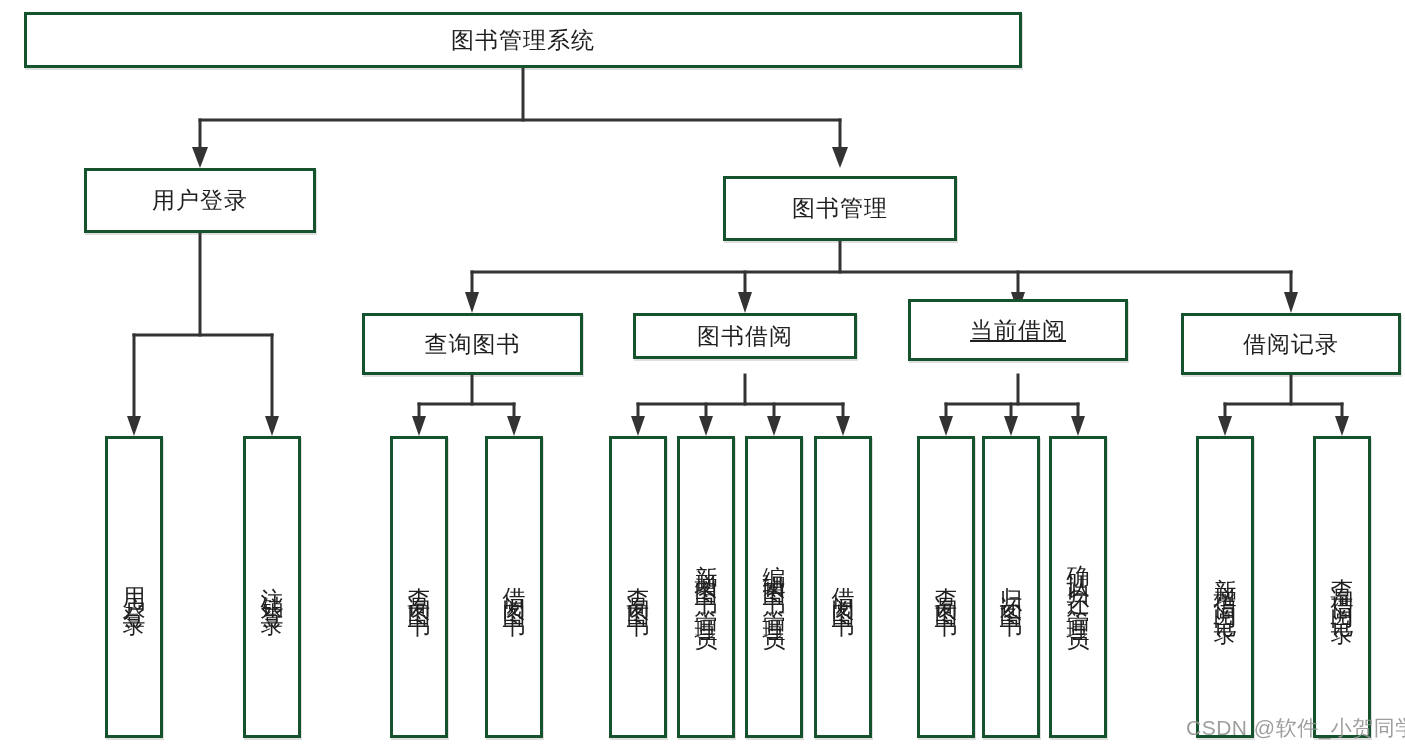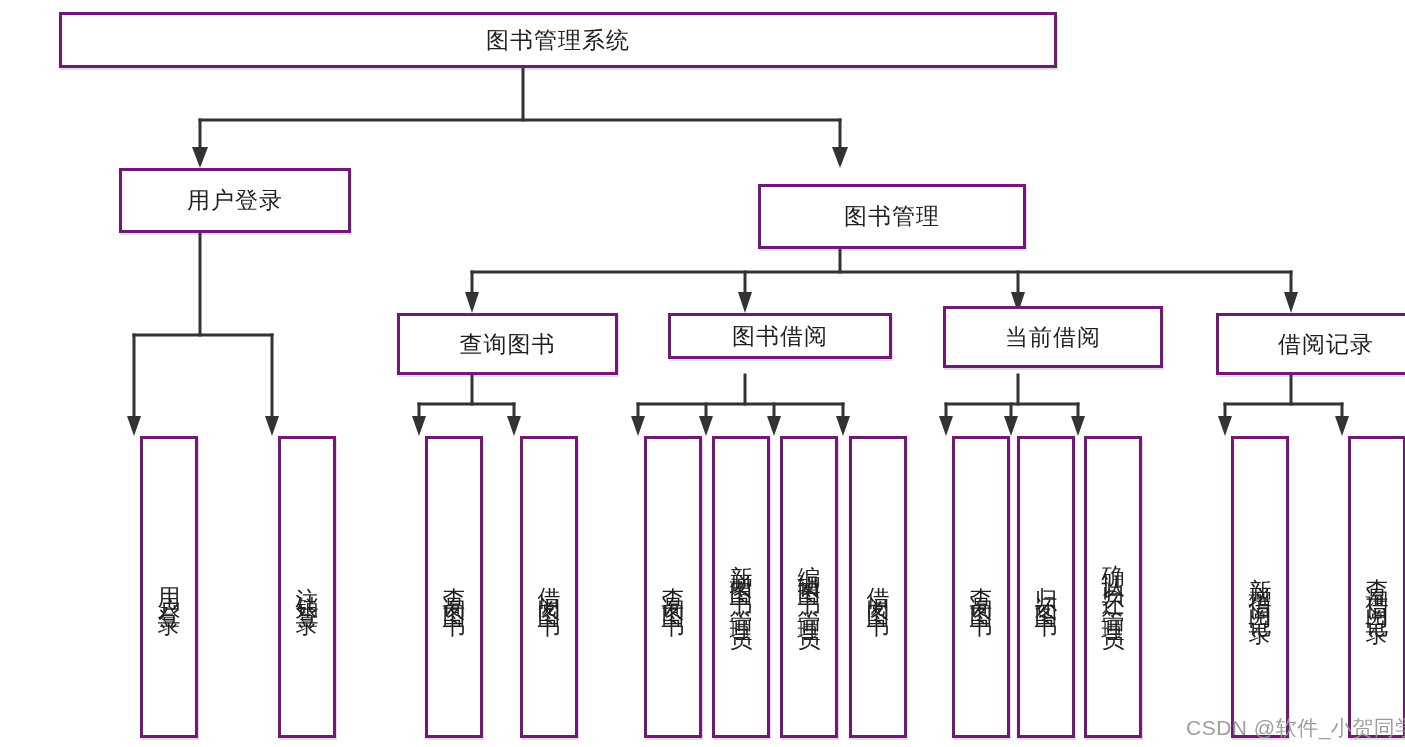--- a/index.html
+++ b/index.html
@@ -17,28 +17,27 @@
   }
   .connectors {
     position: absolute;
     left: 0; top: 0;
     width: 1405px;
     height: 747px;
   }
   .box {
     position: absolute;
     box-sizing: border-box;
-    border: 3px solid #701a75;
+    border: 3px solid #14532d;
     background: #ffffff;
     display: flex;
     align-items: center;
     justify-content: center;
     color: #1f1f1f;
     box-shadow: 1px 2px 0 rgba(80,80,80,0.18);
-    margin-left: 35px;
   }
   .hbox {
     font-size: 23px;
     letter-spacing: 1px;
   }
   .vbox span {
     writing-mode: vertical-rl;
     text-orientation: mixed;
     font-size: 23px;
     letter-spacing: 9px;
@@ -129,25 +128,25 @@
       <polygon points="1071,416 1085,416 1078,436"></polygon>
 
       <polygon points="1218,416 1232,416 1225,436"></polygon>
       <polygon points="1335,416 1349,416 1342,436"></polygon>
     </g>
   </svg>
 
   <div class="box hbox" style="left:24px; top:12px; width:998px; height:56px;">图书管理系统</div>
 
   <div class="box hbox" style="left:84px; top:168px; width:232px; height:65px;">用户登录</div>
-  <div class="box hbox" style="left:723px; top:184px; width:268px; height:65px;">图书管理</div>
+  <div class="box hbox" style="left:723px; top:176px; width:234px; height:65px;">图书管理</div>
 
   <div class="box hbox" style="left:362px; top:313px; width:221px; height:62px;">查询图书</div>
   <div class="box hbox" style="left:633px; top:313px; width:224px; height:46px;">图书借阅</div>
-  <div class="box hbox" style="left:908px; top:306px; width:220px; height:62px;">当前借阅</div>
+  <div class="box hbox" style="left:908px; top:299px; width:220px; height:62px;text-decoration:underline;">当前借阅</div>
   <div class="box hbox" style="left:1181px; top:313px; width:220px; height:62px;">借阅记录</div>
 
   <div class="box vbox" style="left:105px; top:436px; width:58px; height:302px;">
     <span>用户登录</span>
   </div>
   <div class="box vbox" style="left:243px; top:436px; width:58px; height:302px;">
     <span>注销登录</span>
   </div>
 
   <div class="box vbox" style="left:390px; top:436px; width:58px; height:302px;">

